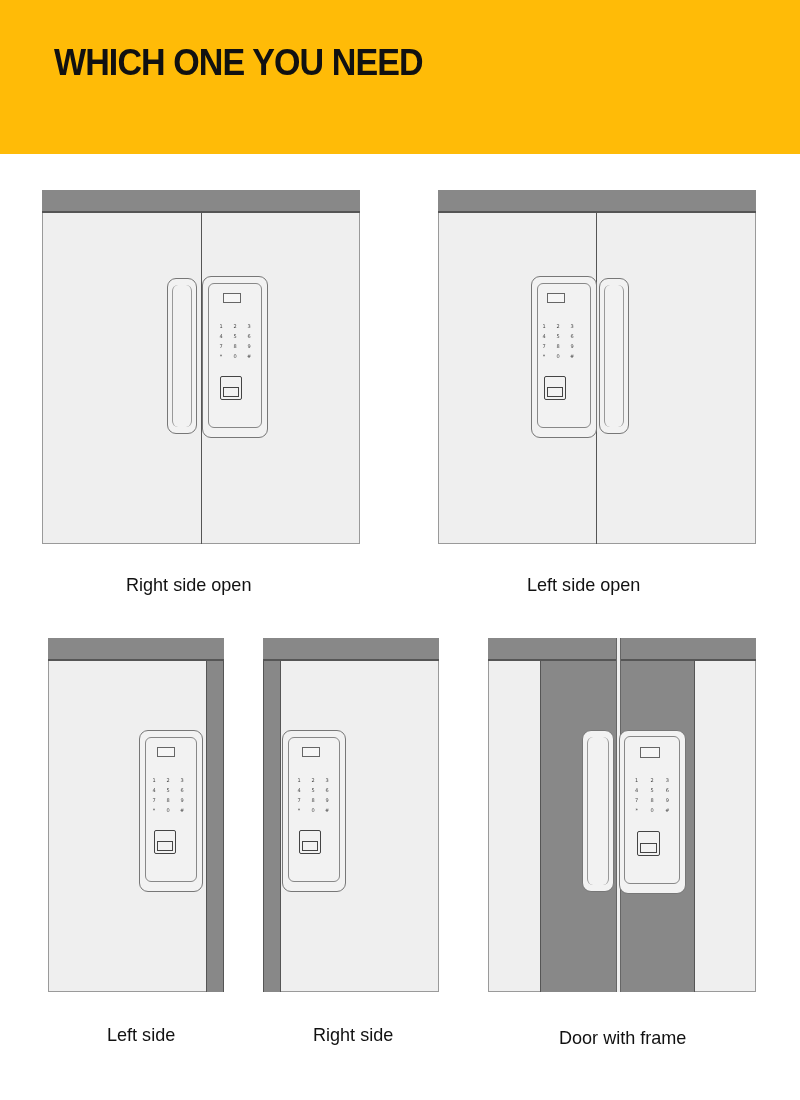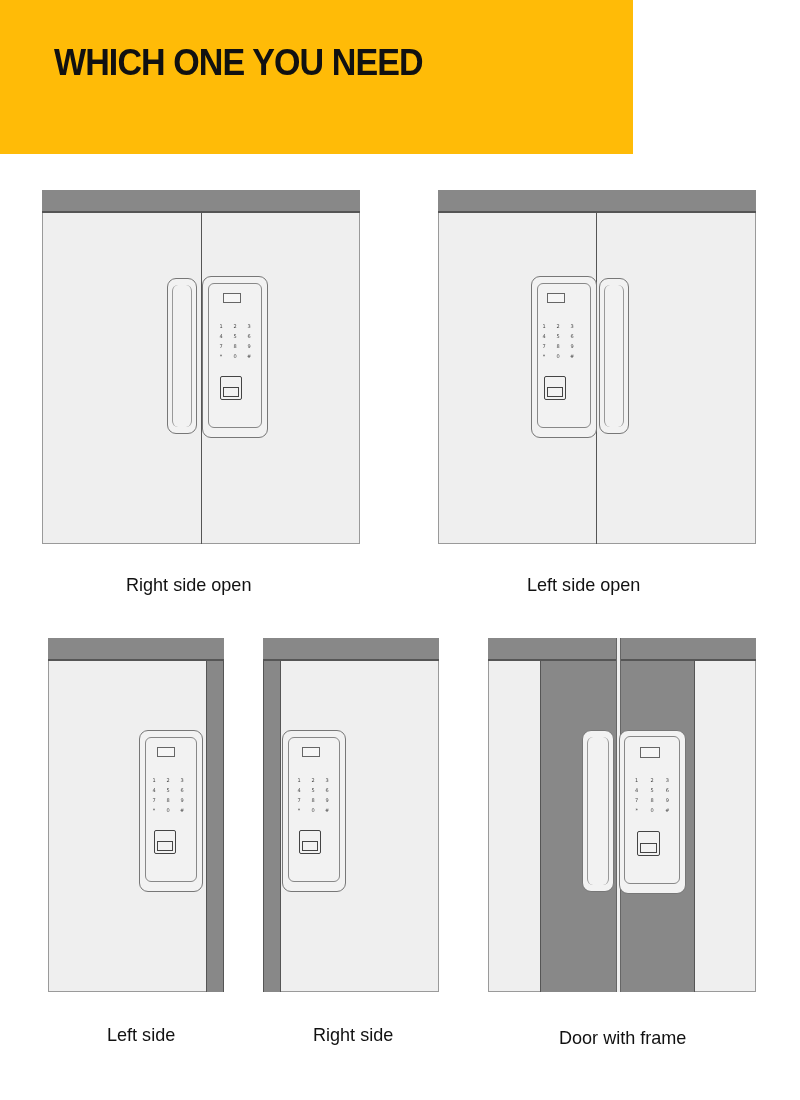--- a/index.html
+++ b/index.html
@@ -1,17 +1,17 @@
 <!DOCTYPE html>
 <html><head>
 <meta charset="utf-8">
 <style>
   html,body{margin:0;padding:0;}
   body{width:800px;height:1100px;background:#ffffff;position:relative;overflow:hidden;font-family:"Liberation Sans",sans-serif;}
-  .banner{position:absolute;left:0;top:0;width:633px;height:154px;background:#ffbb07;text-align:center;}
+  .banner{position:absolute;left:0;top:0;width:800px;height:154px;background:#ffbb07;text-align:center;}
   .banner-title{position:absolute;left:54px;top:42px;font-size:37px;font-weight:bold;color:#111;letter-spacing:-1px;transform:scaleX(0.92);transform-origin:left center;white-space:nowrap;}
   .panel{position:absolute;background:#efefef;border:1px solid #9a9a9a;box-sizing:border-box;}
   .topbar{position:absolute;background:#888888;border-bottom:2px solid #555;box-sizing:border-box;}
   .divline{position:absolute;width:1px;background:#555;}
   .darkstrip{position:absolute;background:#888888;border-left:1px solid #555;border-right:1px solid #555;box-sizing:border-box;}
   .caption{position:absolute;font-size:19px;color:#111;white-space:nowrap;transform:scaleX(0.95);transform-origin:left center;}
   .lock{position:absolute;}
   .lock-outer{position:absolute;border:1.5px solid #777;border-radius:9px;background:#f2f2f2;box-sizing:border-box;}
   .lock-inner{position:absolute;border:1px solid #888;border-radius:6px;box-sizing:border-box;}
   .lock-screen{position:absolute;border:1px solid #666;box-sizing:border-box;background:#f6f6f6;}

